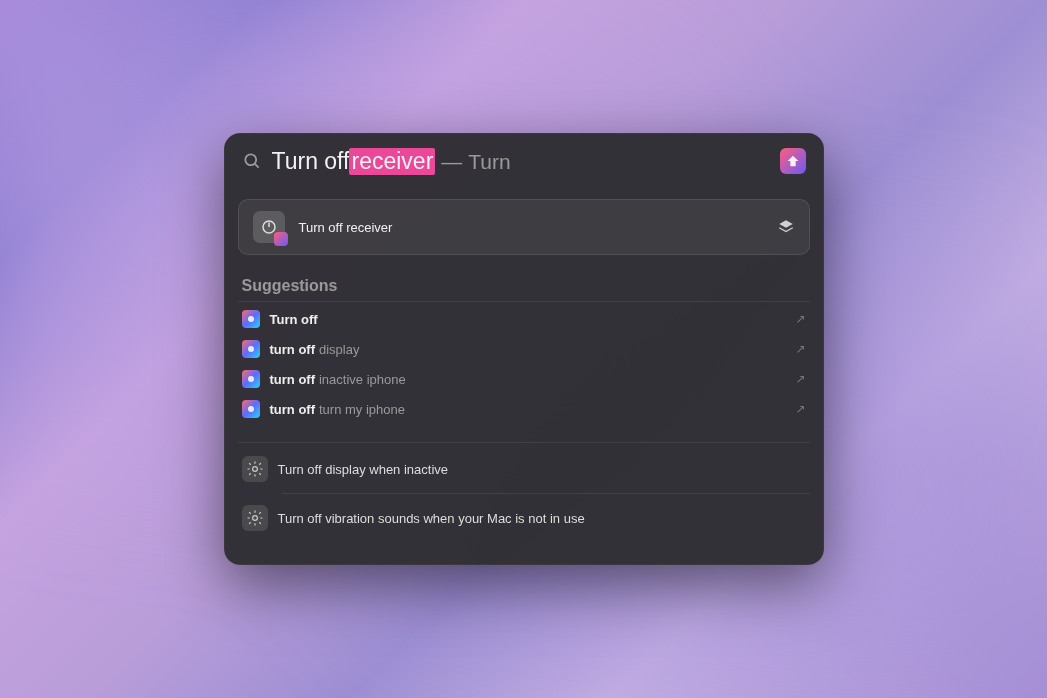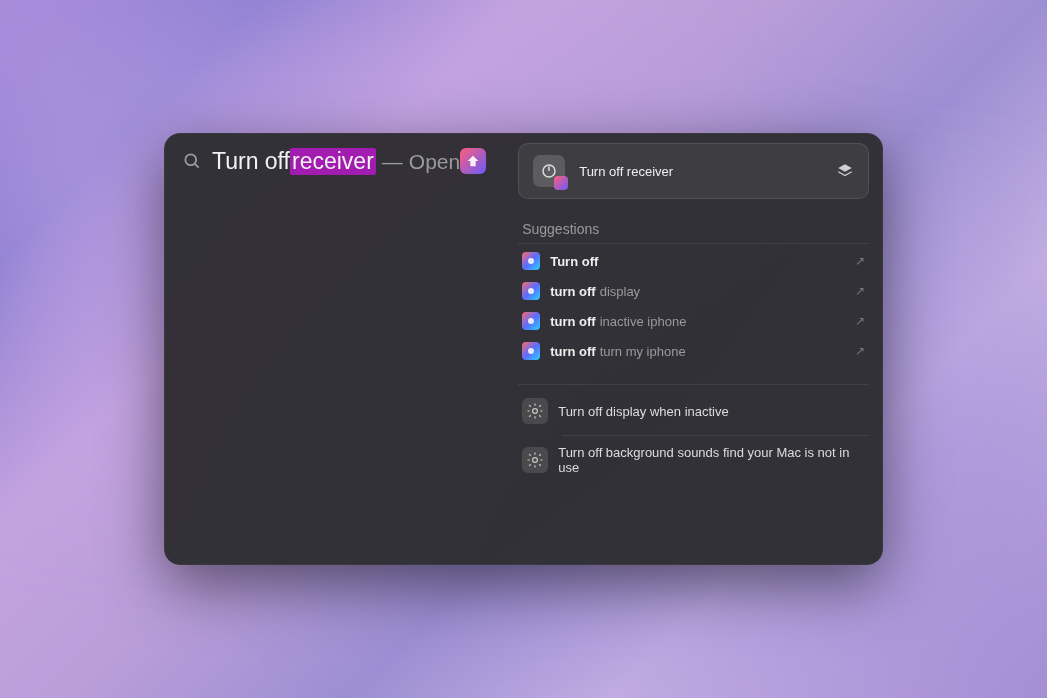--- a/index.html
+++ b/index.html
@@ -18,48 +18,48 @@
       content: "";
       position: absolute;
       inset: 0;
       background: radial-gradient(ellipse at 20% 30%, rgba(195,165,230,0.6) 0%, transparent 50%),
                   radial-gradient(ellipse at 80% 70%, rgba(155,135,215,0.5) 0%, transparent 50%),
                   radial-gradient(ellipse at 50% 50%, rgba(125,105,195,0.3) 0%, transparent 60%);
       filter: blur(40px);
     }
     .spotlight-window {
       position: relative;
-      width: 719px;
+      width: 600px;
       height: 432px;
       background: rgba(45,45,48,0.96);
       border-radius: 16px;
       box-shadow: 0 20px 60px rgba(0,0,0,0.5), 0 0 0 0.5px rgba(255,255,255,0.08) inset;
       overflow: hidden;
       color: #e8e8e8;
       display: flex;
-      flex-direction: row;
+      flex-direction: column;
     }
     .search-bar {
       display: flex;
       align-items: center;
       padding: 8px 18px;
       height: 56px;
     }
     .search-icon svg { display:block; }
     .search-text {
       flex: 1;
       font-size: 23px;
       margin-left: 10px;
       display: flex;
       align-items: baseline;
       gap: 0;
     }
     .search-typed { color: #f2f2f2; font-weight: 400; }
     .search-completion {
-      background: #a21caf;
+      background: #ec4899;
       color: #f2f2f2;
       padding: 0 2px;
       border-radius: 2px;
     }
     .search-dash { color: #9a9a9a; margin: 0 6px; font-size: 21px; }
     .search-action { color: #9a9a9a; font-size: 21px; }
     .app-chip {
       width: 26px; height: 26px; border-radius: 6px;
       background: linear-gradient(135deg, #ff5e7a 0%, #6a5af9 100%);
       display:flex; align-items:center; justify-content:center;
@@ -85,23 +85,23 @@
       position: relative;
     }
     .top-hit-icon .badge {
       position:absolute; bottom:-3px; right:-3px;
       width:14px; height:14px; border-radius:4px;
       background: linear-gradient(135deg, #ff5e7a 0%, #6a5af9 100%);
     }
     .top-hit-label { font-size: 13px; font-weight: 500; color:#f0f0f0; flex:1; }
     .stack-icon svg { display:block; opacity:0.9; }
     .section-header {
-      font-size: 14px;
+      font-size: 16px;
       color: #9a9a9a;
-      font-weight: 400;
+      font-weight: 700;
       padding: 2px 4px 6px 4px;
     }
     .divider { height:1px; background: rgba(255,255,255,0.08); margin: 0 0 2px 0; }
     .row {
       display:flex; align-items:center;
       height: 30px;
       padding: 0 4px;
       gap: 10px;
       font-size: 13px;
     }
@@ -134,21 +134,21 @@
     <span class="search-icon">
       <svg width="20" height="20" viewBox="0 0 24 24" fill="none" stroke="#9a9a9a" stroke-width="2.2">
         <circle cx="10.5" cy="10.5" r="6.5"></circle>
         <line x1="20" y1="20" x2="15.2" y2="15.2"></line>
       </svg>
     </span>
     <div class="search-text">
       <span class="search-typed">Turn off </span>
         <span class="search-completion">receiver</span>
       <span class="search-dash">—</span>
-      <span class="search-action">Open</span>
+      <span class="search-action">Turn</span>
     </div>
     <div class="app-chip">
       <svg width="16" height="16" viewBox="0 0 24 24" fill="#fff">
         <path d="M4 12 L12 4 L20 12 L16 12 L16 20 L8 20 L8 12 Z" opacity="0.9"></path>
       </svg>
     </div>
   </div>
 
   <div class="content">
 
@@ -240,17 +240,17 @@
 
     <div class="indent-divider"></div>
 
     <div class="row settings-row">
       <div class="settings-icon">
         <svg width="18" height="18" viewBox="0 0 24 24" fill="none" stroke="#c8c8c8" stroke-width="1.6">
           <circle cx="12" cy="12" r="3.2"></circle>
           <path d="M12 2v3M12 19v3M4.2 4.2l2.1 2.1M17.7 17.7l2.1 2.1M2 12h3M19 12h3M4.2 19.8l2.1-2.1M17.7 6.3l2.1-2.1"></path>
         </svg>
       </div>
-      <div class="label">Turn off background sounds find your Mac is not in use</div>
+      <div class="label">Turn off vibration sounds when your Mac is not in use</div>
     </div>
 
   </div>
 </div>
 
 </body></html>

